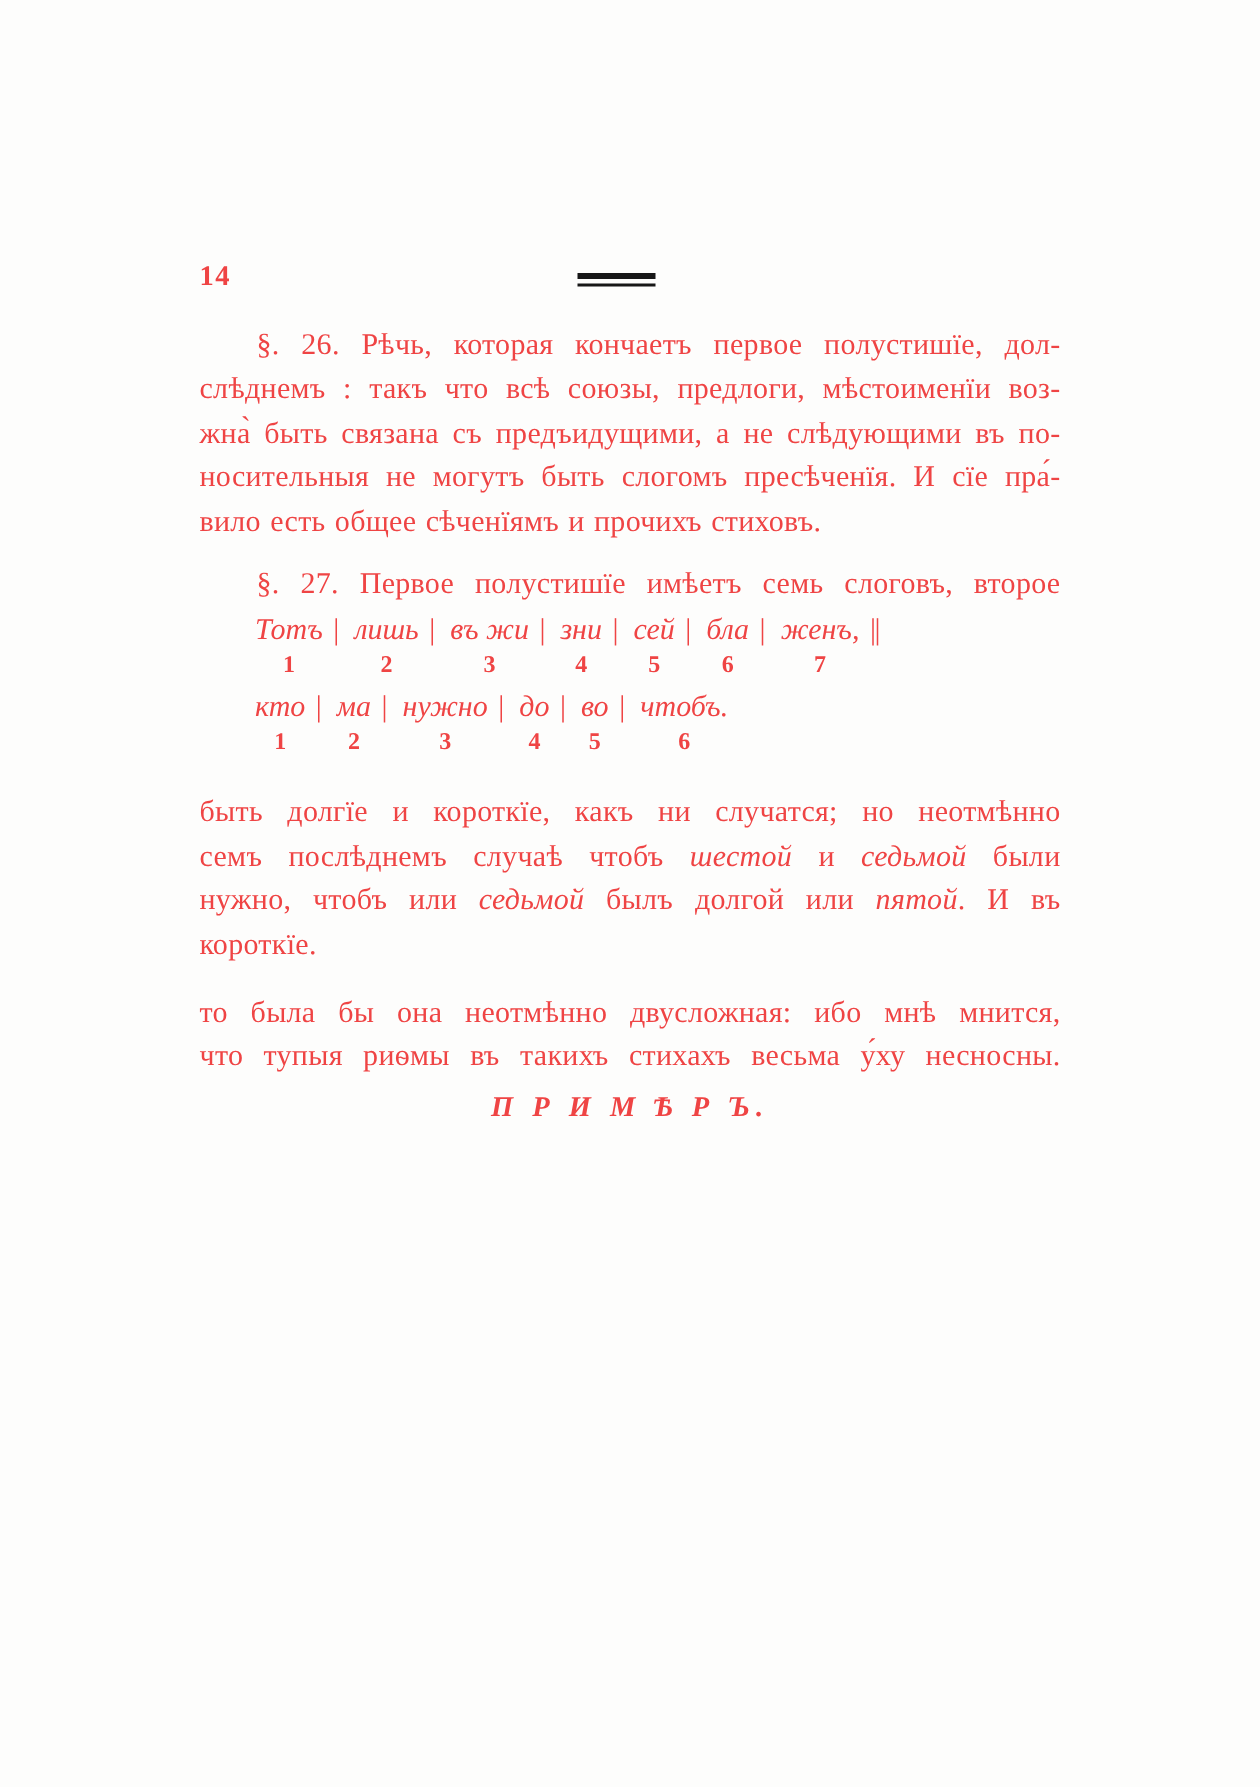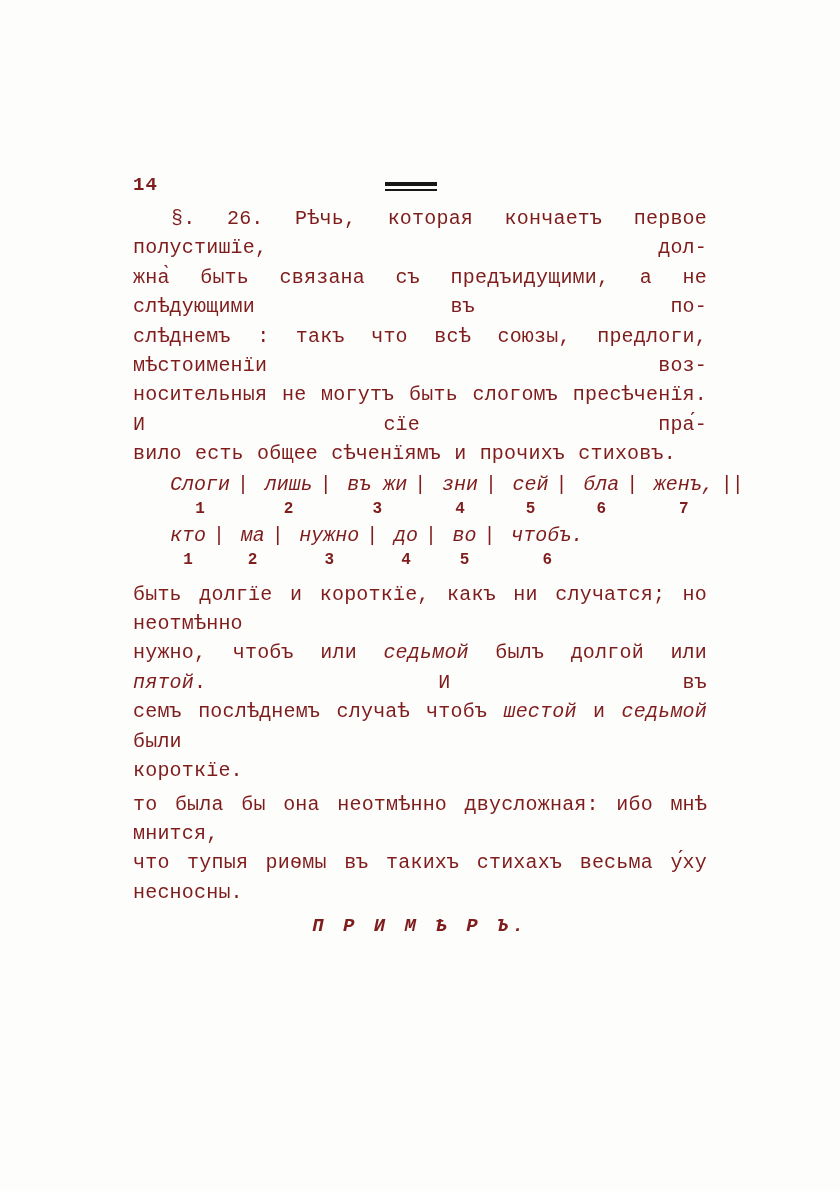--- a/index.html
+++ b/index.html
@@ -1,31 +1,31 @@
 <!DOCTYPE html>
 <html><head>
 <meta charset="utf-8">
 <style>
   html,body{margin:0;padding:0;}
   .page{
     position:relative;
     width:840px;height:1191px;
     background:#fdfdfc;
-    color:#7f1d1d;
-    font-family:Liberation Mono, monospace;
+    color:#ef4444;
+    font-family:Liberation Serif, serif;
     overflow:hidden;
   }
   .textblock{
     position:absolute;left:133px;top:172px;width:620px;
   }
   .pagehead{position:relative;height:32px;}
   .pagenum{position:absolute;left:0;top:2px;font-size:19px;font-weight:bold;letter-spacing:1px;}
   .rule{position:absolute;left:252px;top:10px;width:52px;height:3px;
         border-top:4px solid #171717;border-bottom:2px solid #171717;}
-  .para{margin:0 0 2px 0;}
+  .para{margin:12px 0 2px 0;}
   .pline{
     width:574px;font-size:20px;line-height:29.4px;letter-spacing:0.2px;
     word-spacing:1px;
   }
   .pline.jl{text-align:justify;text-align-last:justify;}
   .pline.ind{text-indent:38px;}
   .it{font-style:italic;}
   
   .verse-row{white-space:nowrap;margin:3px 0 4px 0;}
   .verse-row.indented{margin-left:34px;}
@@ -48,40 +48,41 @@
 
     <div class="pagehead">
       <span class="pagenum">14</span>
       <div class="rule"></div>
     </div>
 
     <div class="para">
 
         <div class="pline ind jl"><span>§. 26. Рѣчь, которая кончаетъ первое полустишїе, дол-</span></div>
 
+        <div class="pline jl"><span>слѣднемъ : такъ что всѣ союзы, предлоги, мѣстоименїи воз-</span></div>
+
         <div class="pline jl"><span>жна̀ быть связана съ предъидущими, а не слѣдующими въ по-</span></div>
 
-        <div class="pline jl"><span>слѣднемъ : такъ что всѣ союзы, предлоги, мѣстоименїи воз-</span></div>
-
         <div class="pline jl"><span>носительныя не могутъ быть слогомъ пресѣченїя. И сїе пра́-</span></div>
 
         <div class="pline"><span>вило есть общее сѣченїямъ и прочихъ стиховъ.</span></div>
       </div>
 
     <div class="para">
 
+        <div class="pline ind jl"><span>§. 27. Первое полустишїе имѣетъ семь слоговъ, второе</span></div>
 
       </div>
 
     <div class="verse-row nomarks indented">
       
     
         <span class="vcell">
 
-          <span class="vsyl">Слоги</span>
+          <span class="vsyl">Тотъ</span>
           <span class="vnum">1</span>
           <span class="vsep">|</span>
         </span>
       
         <span class="vcell">
 
           <span class="vsyl">лишь</span>
           <span class="vnum">2</span>
           <span class="vsep">|</span>
         </span>
@@ -168,23 +169,23 @@
         </span>
       </div>
 
     <div class="sp6"></div>
 
     <div class="para">
 
 
         <div class="pline jl"><span>быть долгїе и короткїе, какъ ни случатся; но неотмѣнно</span></div>
 
+        <div class="pline jl"><span>семъ послѣднемъ случаѣ чтобъ </span><span class="it">шестой</span><span> и </span><span class="it">седьмой</span><span> были</span></div>
+
         <div class="pline jl"><span>нужно, чтобъ или </span><span class="it">седьмой</span><span> былъ долгой или </span><span class="it">пятой</span><span>. И въ</span></div>
-
-        <div class="pline jl"><span>семъ послѣднемъ случаѣ чтобъ </span><span class="it">шестой</span><span> и </span><span class="it">седьмой</span><span> были</span></div>
 
         <div class="pline"><span>короткїе.</span></div>
       </div>
 
     <div class="sp2"></div>
 
     <div class="para">
 
 
 

